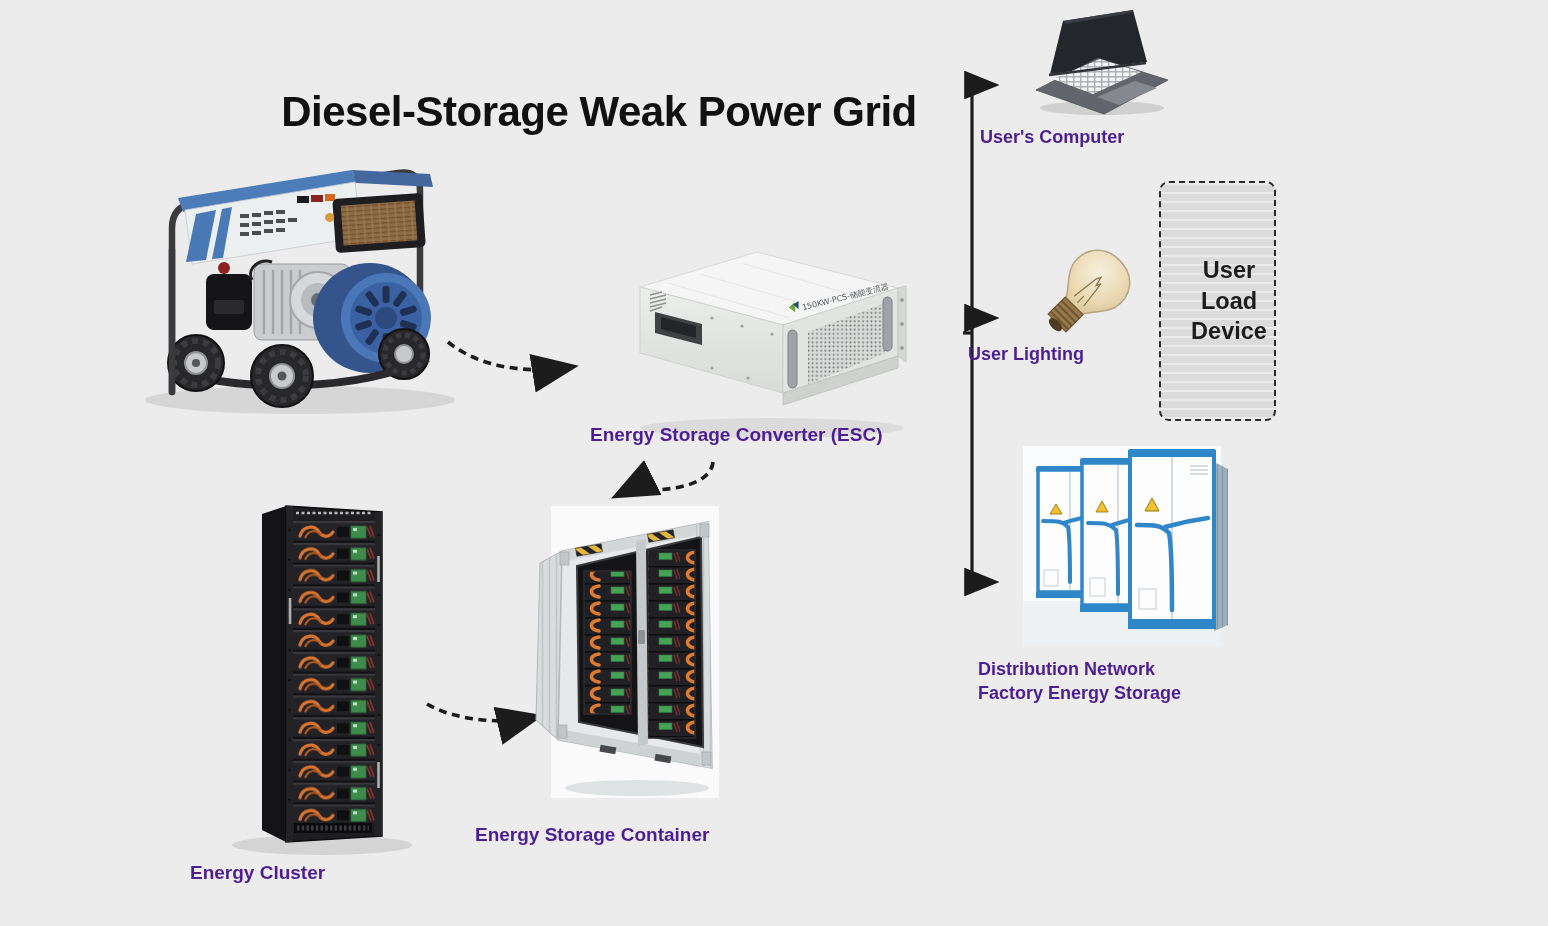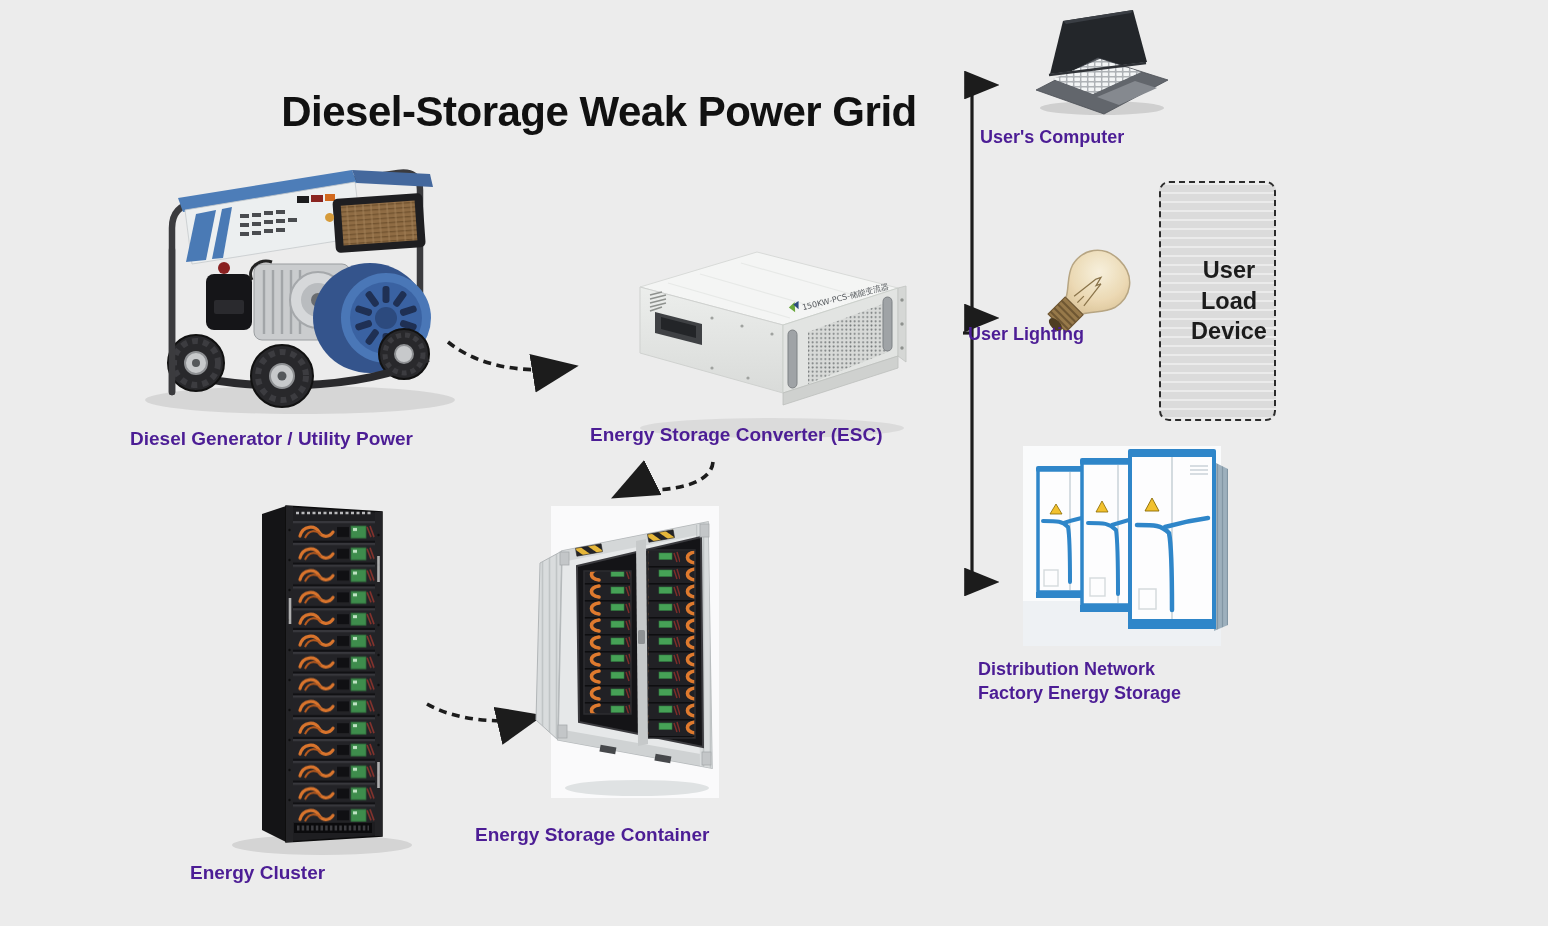--- a/index.html
+++ b/index.html
@@ -8,21 +8,21 @@
   .art{position:absolute;left:0;top:0;width:1548px;height:926px;}
   .title{position:absolute;left:233px;top:72px;width:700px;margin:16px;text-align:center;
          font-size:42px;font-weight:800;letter-spacing:-0.5px;color:#111;}
   .label{position:absolute;color:#4c1d95;text-align:left;font-weight:700;font-size:19px;}
   .lbl-gen{left:130px;top:428px;width:345px;}
   .lbl-esc{left:590px;top:424px;width:355px;}
   .lbl-bat{left:190px;top:862px;width:250px;}
   .lbl-cont{left:475px;top:824px;width:325px;}
   .lbl-soft{font-weight:600;font-size:18px;}
   .lbl-pc{left:980px;top:127px;width:240px;}
-  .lbl-light{left:968px;top:324px;width:240px;}
+  .lbl-light{left:968px;top:344px;width:240px;}
   .lbl-factory{left:978px;top:657px;width:300px;line-height:1.35;}
   .load-box{position:absolute;left:1159px;top:181px;width:113px;height:236px;
             border:2.5px dashed #2b2b2b;border-radius:10px;background:#dbdbdb;
             background-image:repeating-linear-gradient(to bottom,rgba(255,255,255,.45) 0 2px,rgba(0,0,0,0) 2px 9px);
             display:flex;align-items:center;justify-content:flex-end;}
   .load-text{font-size:23.5px;font-weight:700;color:#1c1c1c;text-align:center;line-height:1.3;width:90px;}
 </style>
 </head>
 <body>
 
@@ -365,21 +365,20 @@
         <line x1="1190" y1="466" x2="1208" y2="466"></line>
             <line x1="1190" y1="470" x2="1208" y2="470"></line>
             <line x1="1190" y1="474" x2="1208" y2="474"></line>
       </g>
       <rect x="1128" y="621" width="88" height="8" fill="#2f86c9"></rect>
     </g>
   </g>
 </svg>
 
 <h1 class="title">Diesel-Storage Weak Power Grid</h1>
-<div class="label lbl-gen">Diesel Generator / Utility Power</div>
 <div class="label lbl-esc">Energy Storage Converter (ESC)</div>
 <div class="label lbl-bat">Energy Cluster</div>
 <div class="label lbl-cont">Energy Storage Container</div>
 <div class="label lbl-soft lbl-pc">User's Computer</div>
 <div class="label lbl-soft lbl-light">User Lighting</div>
 <div class="label lbl-soft lbl-factory">
   <div>Distribution Network</div>
   <div>Factory Energy Storage</div>
 </div>
 

